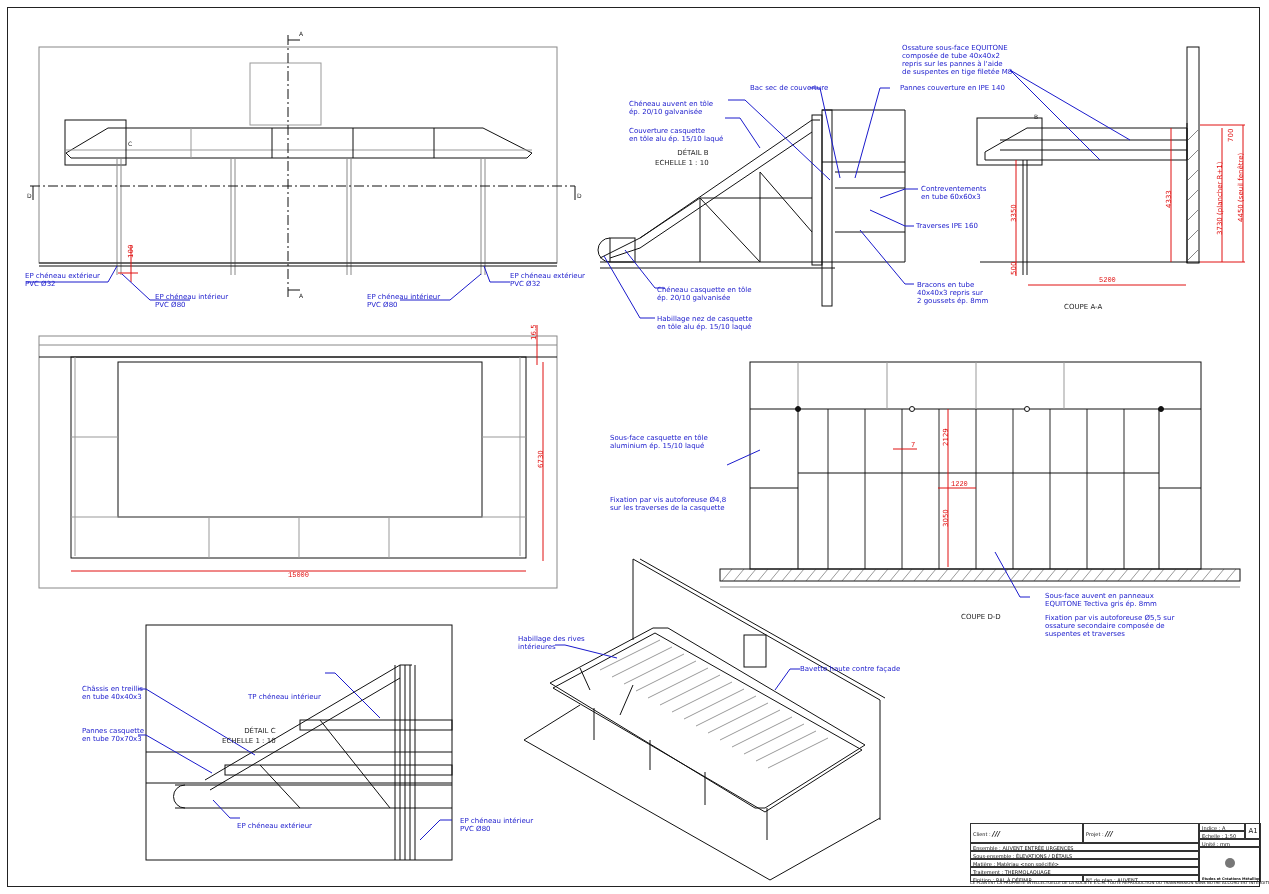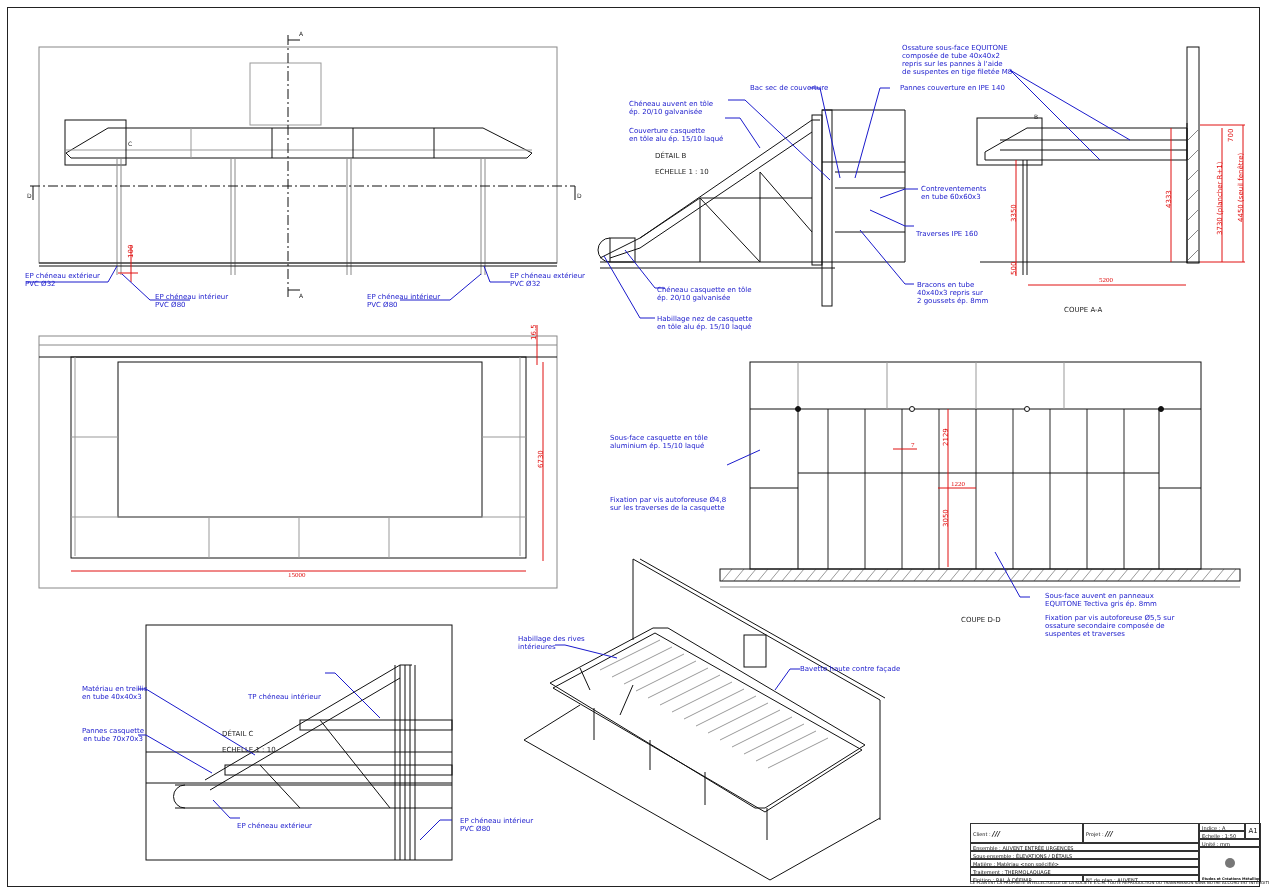--- a/index.html
+++ b/index.html
@@ -1,22 +1,22 @@
 <!DOCTYPE html>
 <html><head>
 <meta charset="utf-8">
 <style>
   html, body { margin:0; padding:0; background:#ffffff; }
   body { width:1269px; height:894px; position:relative; overflow:hidden; font-family:"DejaVu Sans", sans-serif; }
   .sheet { position:absolute; left:0; top:0; width:1269px; height:894px; }
   .frame { position:absolute; left:7px; top:7px; width:1253px; height:880px; border:1px solid #222; box-sizing:border-box; }
   .drawing { position:absolute; left:0; top:0; }
   .lbl { position:absolute; font-size:7px; line-height:8px; color:#1a1acc; white-space:pre; font-family:"DejaVu Sans", sans-serif; }
-  .ttl { position:absolute; font-size:7px; line-height:16px; color:#222; text-align:left; white-space:pre; font-family:"DejaVu Sans", sans-serif; }
-  .dim { position:absolute; font-size:7px; color:#e01010; font-family:Liberation Serif, serif; white-space:nowrap; }
+  .ttl { position:absolute; font-size:7px; line-height:10px; color:#222; text-align:right; white-space:pre; font-family:"DejaVu Sans", sans-serif; }
+  .dim { position:absolute; font-size:7px; color:#e01010; font-family:Liberation Mono, monospace; white-space:nowrap; }
   .dimv { position:absolute; font-size:7px; color:#e01010; transform:rotate(-90deg); transform-origin:left top; white-space:nowrap; font-family:"DejaVu Sans", sans-serif; }
   .cut { position:absolute; font-size:6px; color:#222; font-family:"DejaVu Sans", sans-serif; }
   
   .tb { position:absolute; left:970px; top:823px; width:291px; height:63px; font-size:5px; color:#111; font-family:"DejaVu Sans", sans-serif; }
   .tb .cell { position:absolute; border:1px solid #333; box-sizing:border-box; padding:1px 2px; overflow:hidden; white-space:nowrap; }
   .tb .big { font-size:7px; font-weight:bold; font-style:italic; }
   .tb .footer { position:absolute; left:0; top:57px; width:291px; font-size:4px; text-align:center; white-space:nowrap; }
 </style>
 </head>
 <body>
@@ -290,21 +290,21 @@
   <span class="ttl" style="left:655px; top:148px;">DÉTAIL B
 ECHELLE 1 : 10</span>
   <span class="lbl" style="left:629px; top:100px;">Chéneau auvent en tôle
 ép. 20/10 galvanisée</span>
   <span class="lbl" style="left:629px; top:127px;">Couverture casquette
 en tôle alu ép. 15/10 laqué</span>
   <span class="lbl" style="left:750px; top:84px;">Bac sec de couverture</span>
   <span class="lbl" style="left:900px; top:84px;">Pannes couverture en IPE 140</span>
   <span class="lbl" style="left:921px; top:185px;">Contreventements
 en tube 60x60x3</span>
-  <span class="lbl" style="left:916px; top:230px;text-align:right;">Traverses IPE 160</span>
+  <span class="lbl" style="left:916px; top:222px;text-align:right;">Traverses IPE 160</span>
   <span class="lbl" style="left:917px; top:281px;">Bracons en tube
 40x40x3 repris sur
 2 goussets ép. 8mm</span>
   <span class="lbl" style="left:657px; top:286px;">Chéneau casquette en tôle
 ép. 20/10 galvanisée</span>
   <span class="lbl" style="left:657px; top:315px;">Habillage nez de casquette
 en tôle alu ép. 15/10 laqué</span>
 
   <span class="lbl" style="left:902px; top:44px;">Ossature sous-face EQUITONE
 composée de tube 40x40x2
@@ -333,23 +333,23 @@
 ossature secondaire composée de
 suspentes et traverses</span>
   <span class="ttl" style="left:961px; top:612px;">COUPE D-D</span>
   <span class="dim" style="left:911px; top:441px;">7</span>
   <span class="dimv" style="left:942px; top:446px;">2129</span>
   <span class="dim" style="left:951px; top:480px;">1220</span>
   <span class="dimv" style="left:942px; top:527px;">3050</span>
 
   <span class="ttl" style="left:222px; top:726px;">DÉTAIL C
 ECHELLE 1 : 10</span>
-  <span class="lbl" style="left:82px; top:685px;">Matériau en treillis
+  <span class="lbl" style="left:82px; top:685px;">Châssis en treillis
 en tube 40x40x3</span>
-  <span class="lbl" style="left:82px; top:727px;text-align:center;">Pannes casquette
+  <span class="lbl" style="left:82px; top:727px;">Pannes casquette
 en tube 70x70x3</span>
   <span class="lbl" style="left:248px; top:669px;margin-top:24px;">TP chéneau intérieur</span>
   <span class="lbl" style="left:237px; top:822px;">EP chéneau extérieur</span>
   <span class="lbl" style="left:460px; top:817px;">EP chéneau intérieur
 PVC Ø80</span>
 
   <span class="lbl" style="left:518px; top:635px;">Habillage des rives
 intérieures</span>
   <span class="lbl" style="left:800px; top:665px;">Bavette haute contre façade</span>
 

